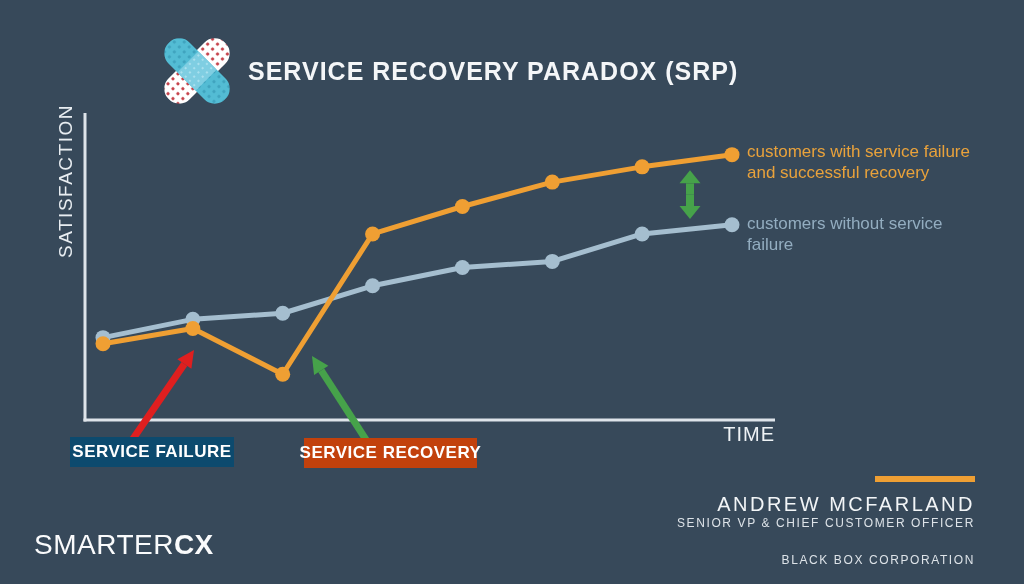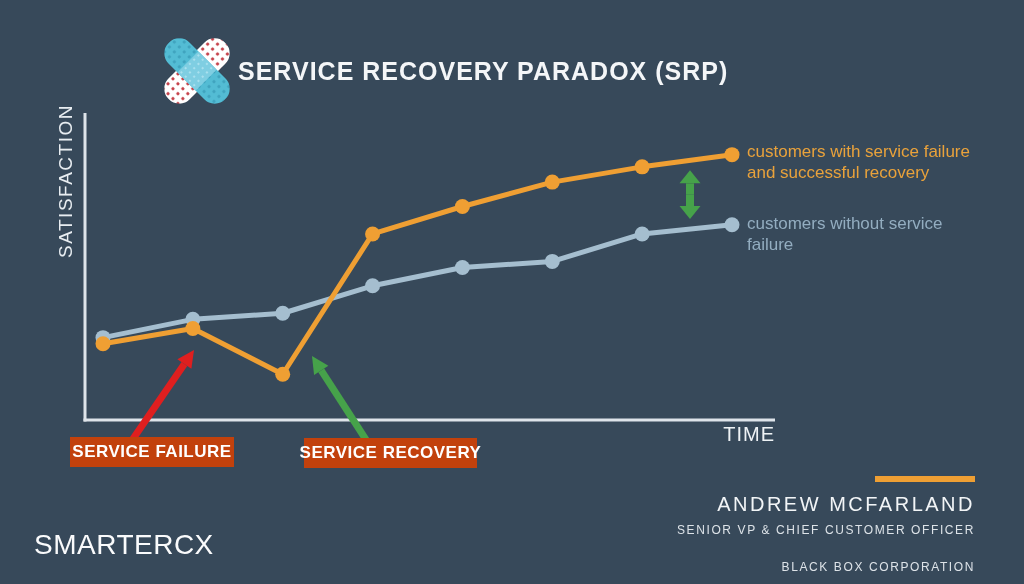--- a/index.html
+++ b/index.html
@@ -4,21 +4,21 @@
 <style>
   html,body{margin:0;padding:0;background:#222;}
   #canvas{
     position:relative;width:1024px;height:584px;overflow:hidden;
     background:#37495A;
     font-family:"Liberation Sans", sans-serif;
   }
   #chart-svg{position:absolute;left:0;top:0;}
 
   
-  .title-row{position:absolute;left:160px;top:34px;display:flex;align-items:center;gap:4px;}
+  .title-row{position:absolute;left:160px;top:34px;display:flex;align-items:center;gap:14px;}
   .bandage-icon{position:relative;width:74px;height:74px;flex:0 0 auto;}
   .strip{position:absolute;left:50%;top:50%;width:80px;height:30px;border-radius:15px;}
   .white-strip{
     transform:translate(-50%,-50%) rotate(-45deg);
     background-color:#ffffff;
     background-image:radial-gradient(#c43b44 1.3px, transparent 1.6px);
     background-size:7px 7px;
   }
   .teal-strip{
     transform:translate(-50%,-50%) rotate(45deg);
@@ -50,26 +50,26 @@
   
   .callout{
     position:absolute;display:flex;align-items:center;justify-content:center;
     color:#ffffff;font-weight:700;font-size:17px;letter-spacing:0.5px;white-space:nowrap;
   }
   .callout-red{left:70px;top:437px;width:164px;height:30px;}
   .callout-green{left:304px;top:438px;width:173px;height:30px;}
 
   
   .brand{position:absolute;left:34px;top:529px;font-size:28px;letter-spacing:0.5px;color:#fafbfc;font-weight:400;}
-  .brand b{font-weight:400;text-align:center;}
+  .brand b{font-weight:700;text-align:center;}
 
   
   .attribution{position:absolute;right:49px;top:476px;text-align:right;}
   .accent-bar{width:100px;height:6px;margin:0 0 11px auto;}
-  .attr-name{font-size:20px;letter-spacing:2.5px;color:#f2f5f7;margin-bottom:7px;white-space:nowrap;}
+  .attr-name{font-size:20px;letter-spacing:2.5px;color:#f2f5f7;white-space:nowrap;}
   .attr-title{font-size:12px;letter-spacing:1.6px;color:#dde3e8;margin-bottom:23px;white-space:nowrap;}
   .attr-company{font-size:12px;letter-spacing:1.6px;color:#dde3e8;white-space:nowrap;text-align:right;}
 </style>
 </head>
 <body>
 
 <div id="canvas">
 
   <svg id="chart-svg" width="1024" height="584">
       <line x1="85" y1="113" x2="85" y2="421.5" stroke="#DEE4EA" stroke-width="3"></line>
@@ -111,21 +111,21 @@
     </div>
     <h1 class="page-title">SERVICE RECOVERY PARADOX (SRP)</h1>
   </div>
 
   <div class="ylabel">SATISFACTION</div>
   <div class="xlabel">TIME</div>
 
   <div class="legend legend-orange" style="color: rgb(233, 162, 59);">customers with service failure and successful recovery</div>
   <div class="legend legend-blue" style="color: rgb(147, 173, 192);">customers without service failure</div>
 
-  <div class="callout callout-red" style="background: #c2410c;">SERVICE FAILURE</div>
+  <div class="callout callout-red" style="background: #0c4a6e;">SERVICE FAILURE</div>
   <div class="callout callout-green" style="background: #c2410c;">SERVICE RECOVERY</div>
 
   <div class="brand"><span>SMARTER</span><b>CX</b></div>
 
   <div class="attribution">
     <div class="accent-bar" style="background: rgb(239, 159, 51);"></div>
     <div class="attr-name">ANDREW MCFARLAND</div>
     <div class="attr-title">SENIOR VP &amp; CHIEF CUSTOMER OFFICER</div>
     <div class="attr-company">BLACK BOX CORPORATION</div>
   </div>

